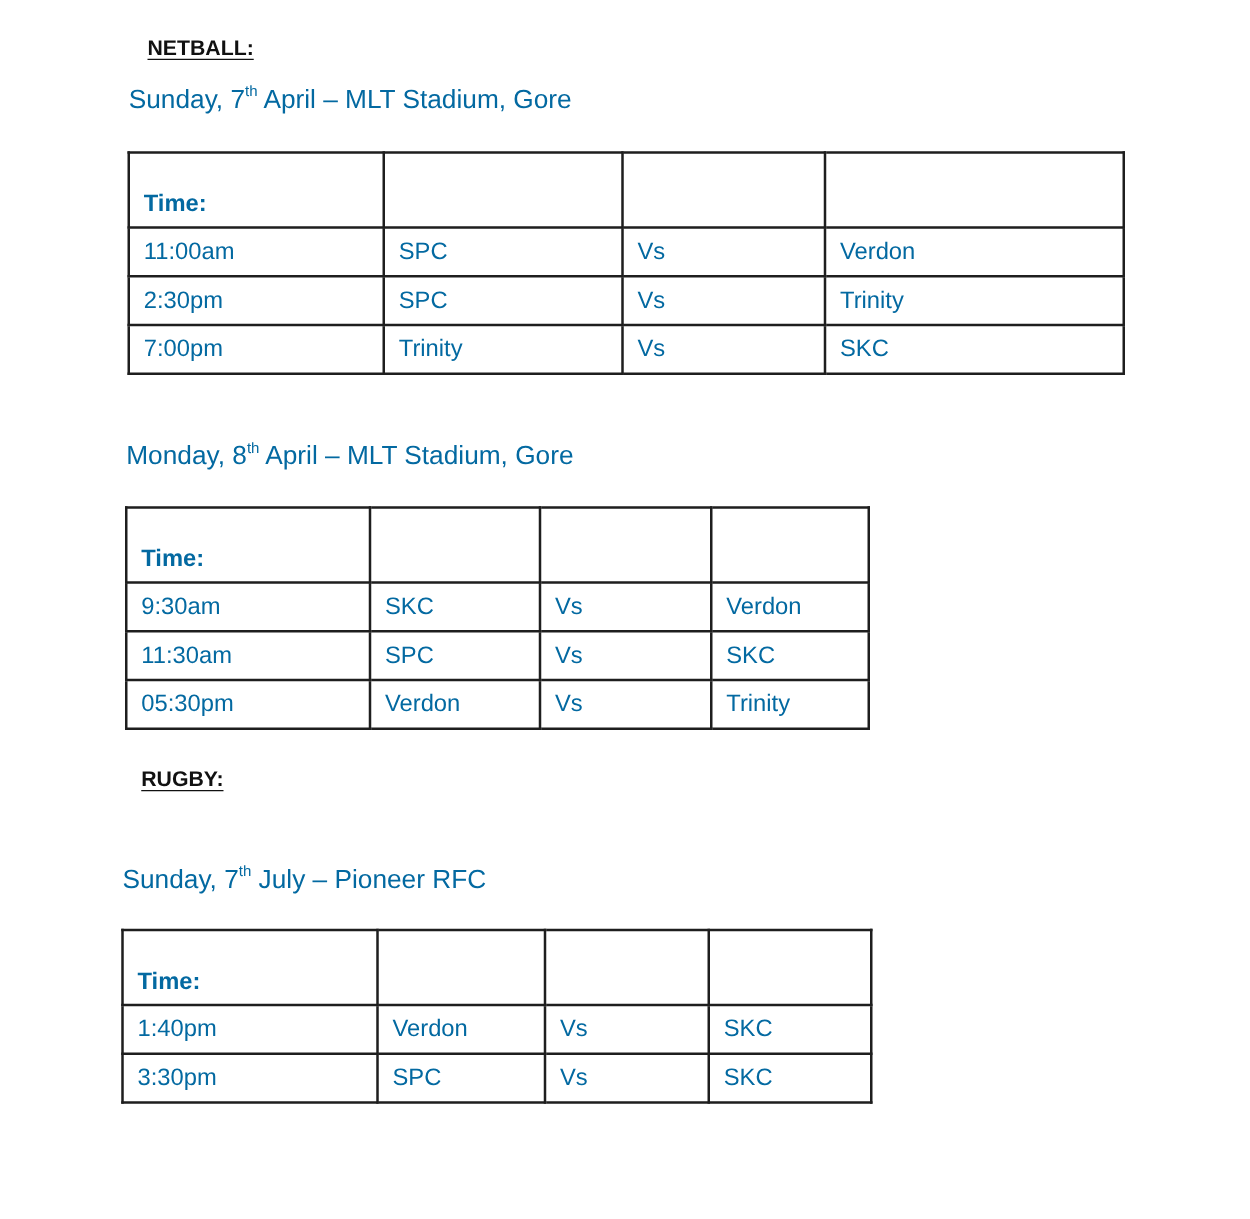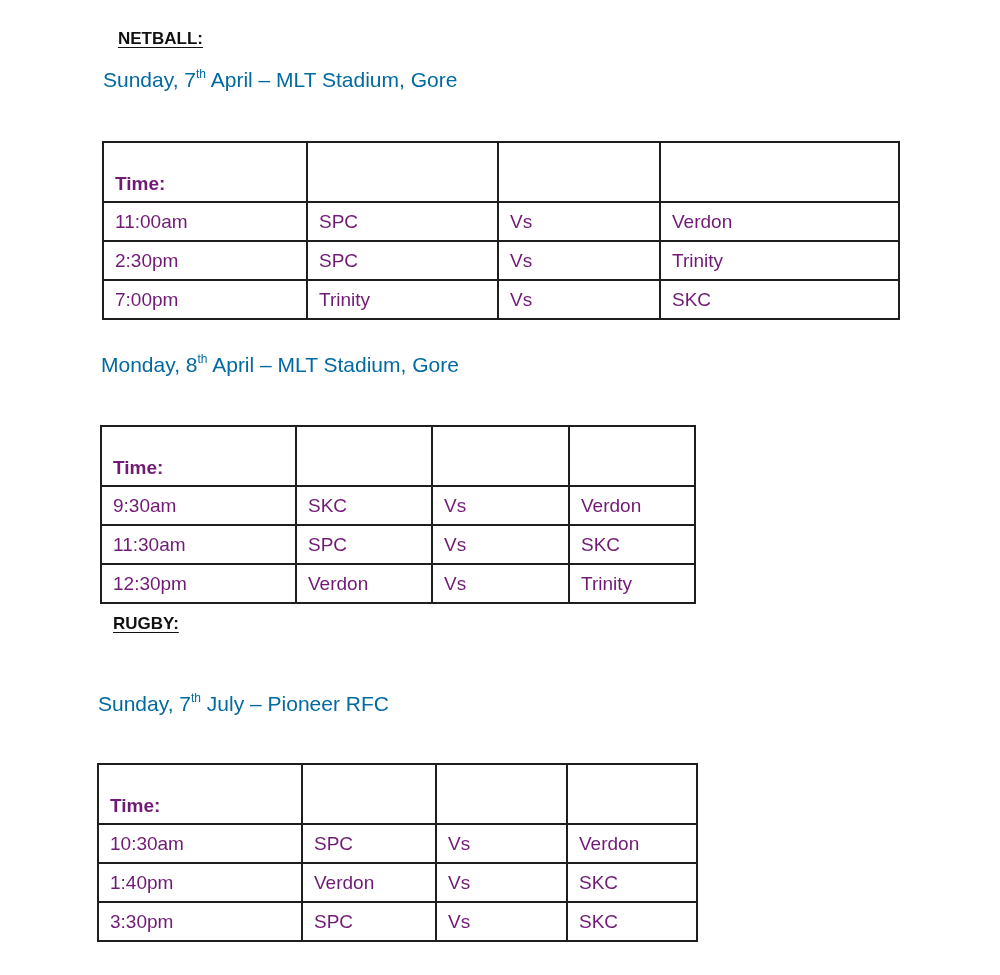--- a/index.html
+++ b/index.html
@@ -10,21 +10,21 @@
     .heading {
       position: absolute; font-weight: bold; font-size: 17px;
       text-decoration: underline; text-underline-offset: 3px; margin: 14px;
     }
     .subheading {
       position: absolute; font-size: 21px; margin: 0; white-space: nowrap; color: #0369a1;
     }
     .subheading sup { font-size: 12px; vertical-align: 9px; line-height: 0; }
     table.fixtures {
       position: absolute; border-collapse: collapse; table-layout: fixed;
-      font-family: "Liberation Sans", sans-serif; font-size: 19px; color: #701a75; margin-top: 20px;
+      font-family: "Liberation Sans", sans-serif; font-size: 19px; color: #0369a1;
     }
     table.fixtures td {
       border: 2px solid #1e1e1e; padding: 0 0 0 11px; height: 37px;
       vertical-align: middle; white-space: nowrap;
     }
     table.fixtures tr.head td { height: 52px; vertical-align: bottom; padding-bottom: 6px; }
     table.fixtures tr.head td.time-label { font-weight: bold; }
   </style>
 </head>
 <body>
@@ -90,21 +90,21 @@
     <td>Vs</td>
     <td>Verdon</td>
   </tr>
   <tr>
     <td>11:30am</td>
     <td>SPC</td>
     <td>Vs</td>
     <td>SKC</td>
   </tr>
   <tr>
-    <td>12:30pm</td>
+    <td>05:30pm</td>
     <td>Verdon</td>
     <td>Vs</td>
     <td>Trinity</td>
   </tr>
 </tbody>
   </table>
 
 <h2 class="heading" style="left:99px; top:600px;">RUGBY:</h2>
 
 <p class="subheading" style="left:98px; top:692px;"><span>Sunday, 7</span><sup>th</sup><span> July – Pioneer RFC</span></p>
@@ -117,26 +117,20 @@
       <col style="width:130px">
     </colgroup>
   <tbody>
       <tr class="head">
     <td class="time-label">Time:</td>
     <td></td>
     <td></td>
     <td></td>
   </tr>
   <tr>
-    <td>10:30am</td>
-    <td>SPC</td>
-    <td>Vs</td>
-    <td>Verdon</td>
-  </tr>
-  <tr>
     <td>1:40pm</td>
     <td>Verdon</td>
     <td>Vs</td>
     <td>SKC</td>
   </tr>
   <tr>
     <td>3:30pm</td>
     <td>SPC</td>
     <td>Vs</td>
     <td>SKC</td>

